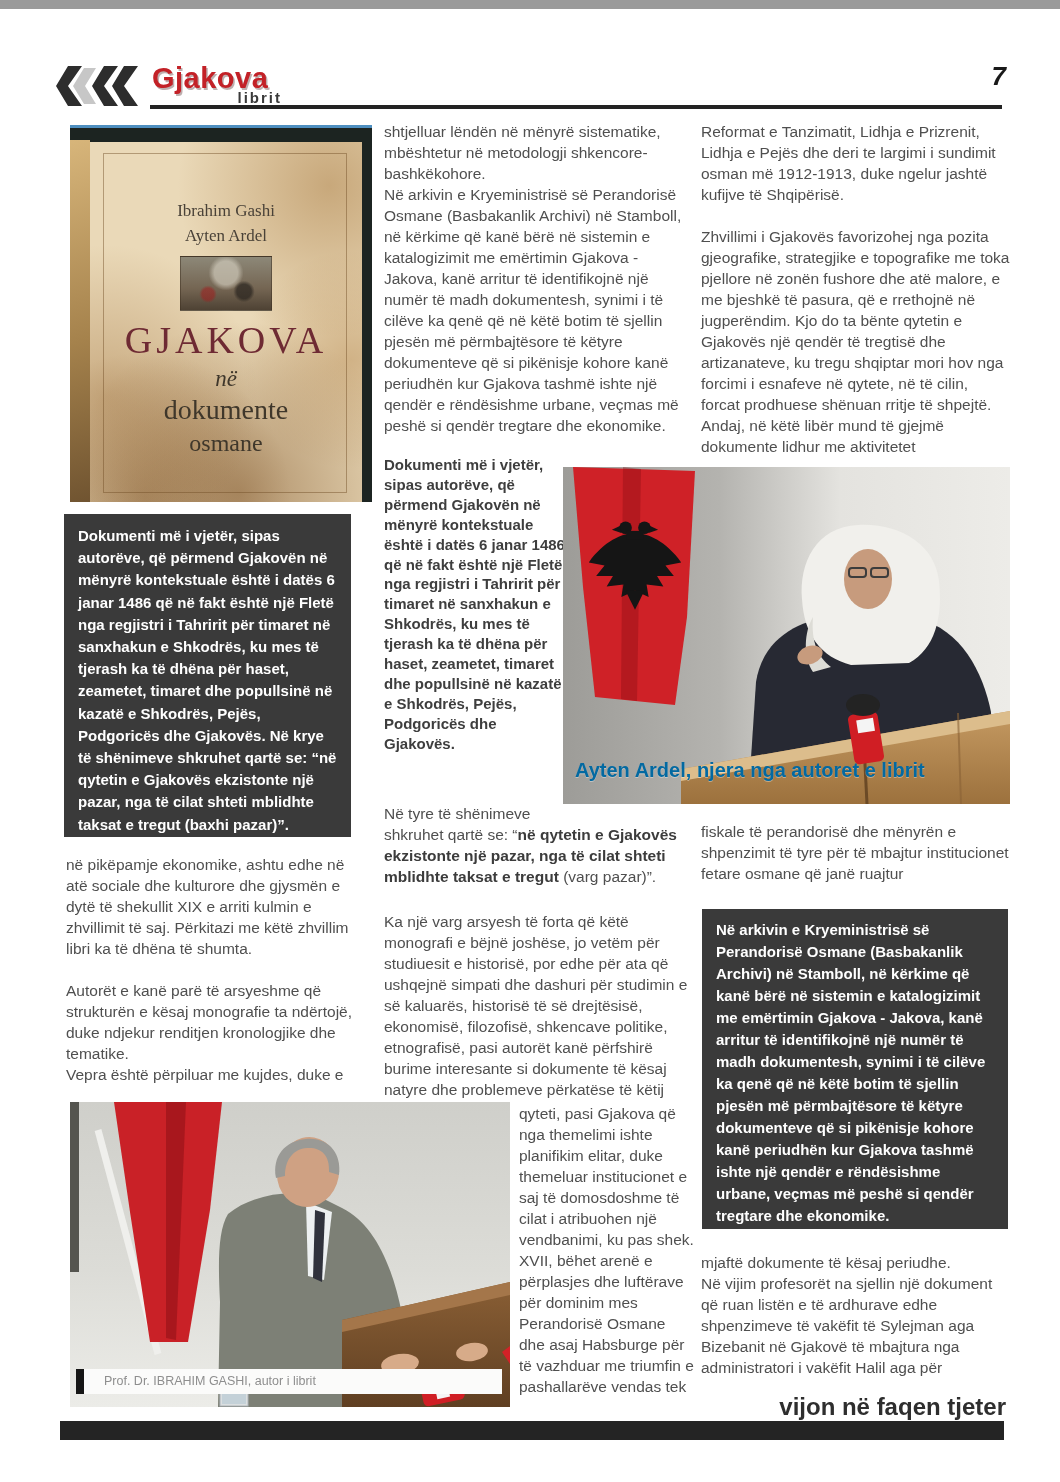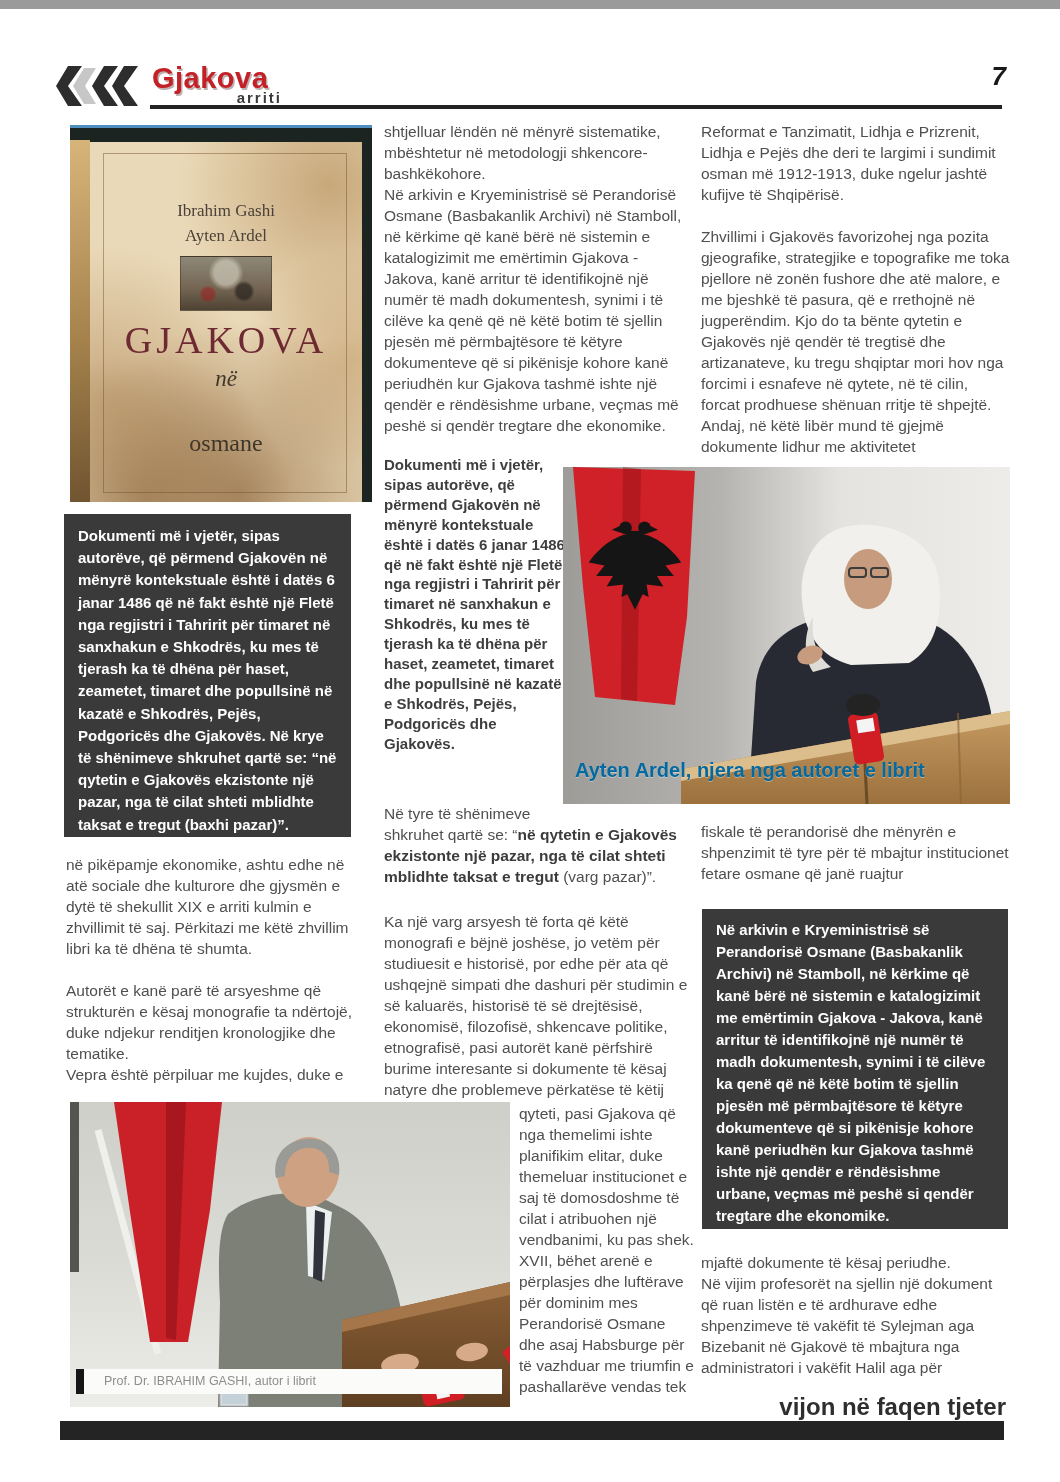--- a/index.html
+++ b/index.html
@@ -92,36 +92,37 @@
 <div id="page">
 
   <svg class="abs arrows" viewBox="0 0 96 40">
     <polygon points="26,0 12,0 0,20 12,40 26,40 12,20" fill="#2d2d2d"></polygon>
     <polygon points="40,2 28,2 17,20 28,38 40,38 29,20" fill="#c7c7c7"></polygon>
     <polygon points="62,0 48,0 36,20 48,40 62,40 48,20" fill="#2d2d2d"></polygon>
     <polygon points="82,0 68,0 56,20 68,40 82,40 68,20" fill="#2d2d2d"></polygon>
   </svg>
   <div class="abs brand">
     <div class="brand-name">Gjakova</div>
-    <div class="brand-sub">arriti</div>
+    <div class="brand-sub">librit</div>
   </div>
   <div class="abs header-rule"></div>
   <div class="abs page-number">7</div>
 
   <div class="abs book-photo">
     <div class="book-strip"></div>
     <div class="book-cover">
       <div class="cover-frame"></div>
       <div class="cover-text cover-authors">
         <div>Ibrahim Gashi</div>
         <div>Ayten Ardel</div>
       </div>
       <div class="cover-painting"></div>
       <div class="cover-text cover-title">GJAKOVA</div>
       <div class="cover-text cover-ne">në</div>
+      <div class="cover-text cover-dok">dokumente</div>
       <div class="cover-text cover-osm">osmane</div>
     </div>
   </div>
 
   <div class="abs hbox hbox-left">Dokumenti më i vjetër, sipas autorëve, që përmend Gjakovën në mënyrë kontekstuale është i datës 6 janar 1486 që në fakt është një Fletë nga regjistri i Tahririt për timaret në sanxhakun e Shkodrës, ku mes të tjerash ka të dhëna për haset, zeametet, timaret dhe popullsinë në kazatë e Shkodrës, Pejës, Podgoricës dhe Gjakovës. Në krye të shënimeve shkruhet qartë se: “në qytetin e Gjakovës ekzistonte një pazar, nga të cilat shteti mblidhte taksat e tregut (baxhi pazar)”.</div>
 
   <div class="abs btxt leftt">
     <div>në pikëpamje ekonomike, ashtu edhe në atë sociale dhe kulturore dhe gjysmën e dytë të shekullit XIX e arriti kulmin e zhvillimit të saj. Përkitazi me këtë zhvillim libri ka të dhëna të shumta.</div>
     <div class="gap">Autorët e kanë parë të arsyeshme që strukturën e kësaj monografie ta ndërtojë, duke ndjekur renditjen kronologjike dhe tematike.</div>
     <div>Vepra është përpiluar me kujdes, duke e</div>

